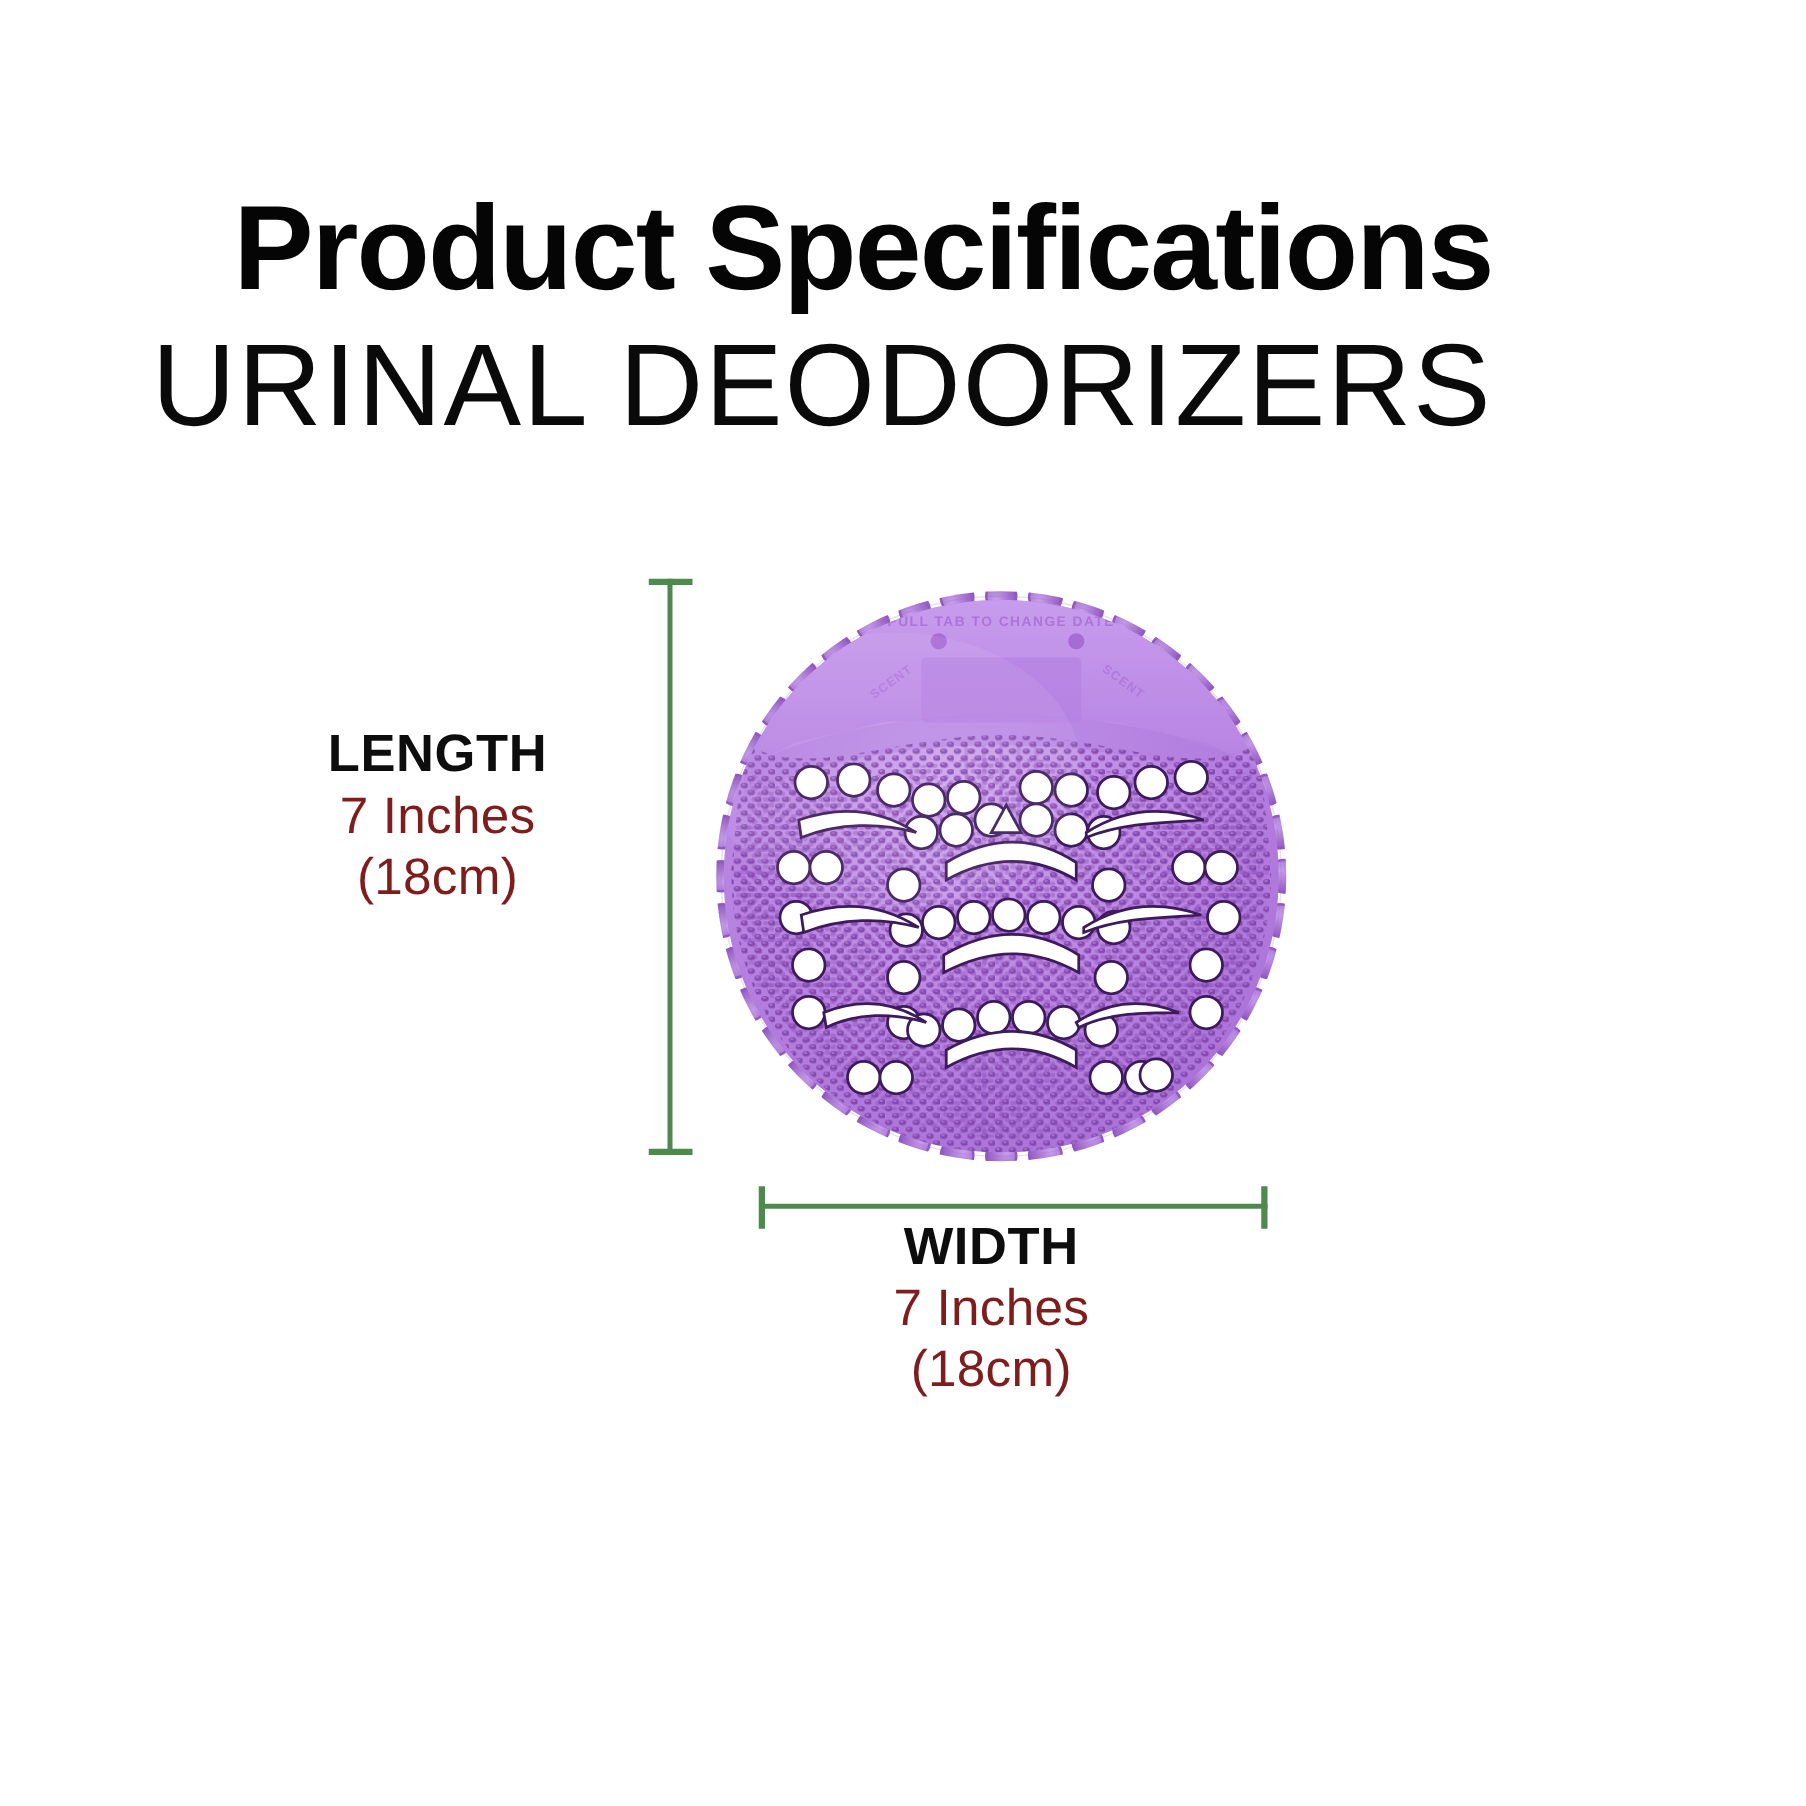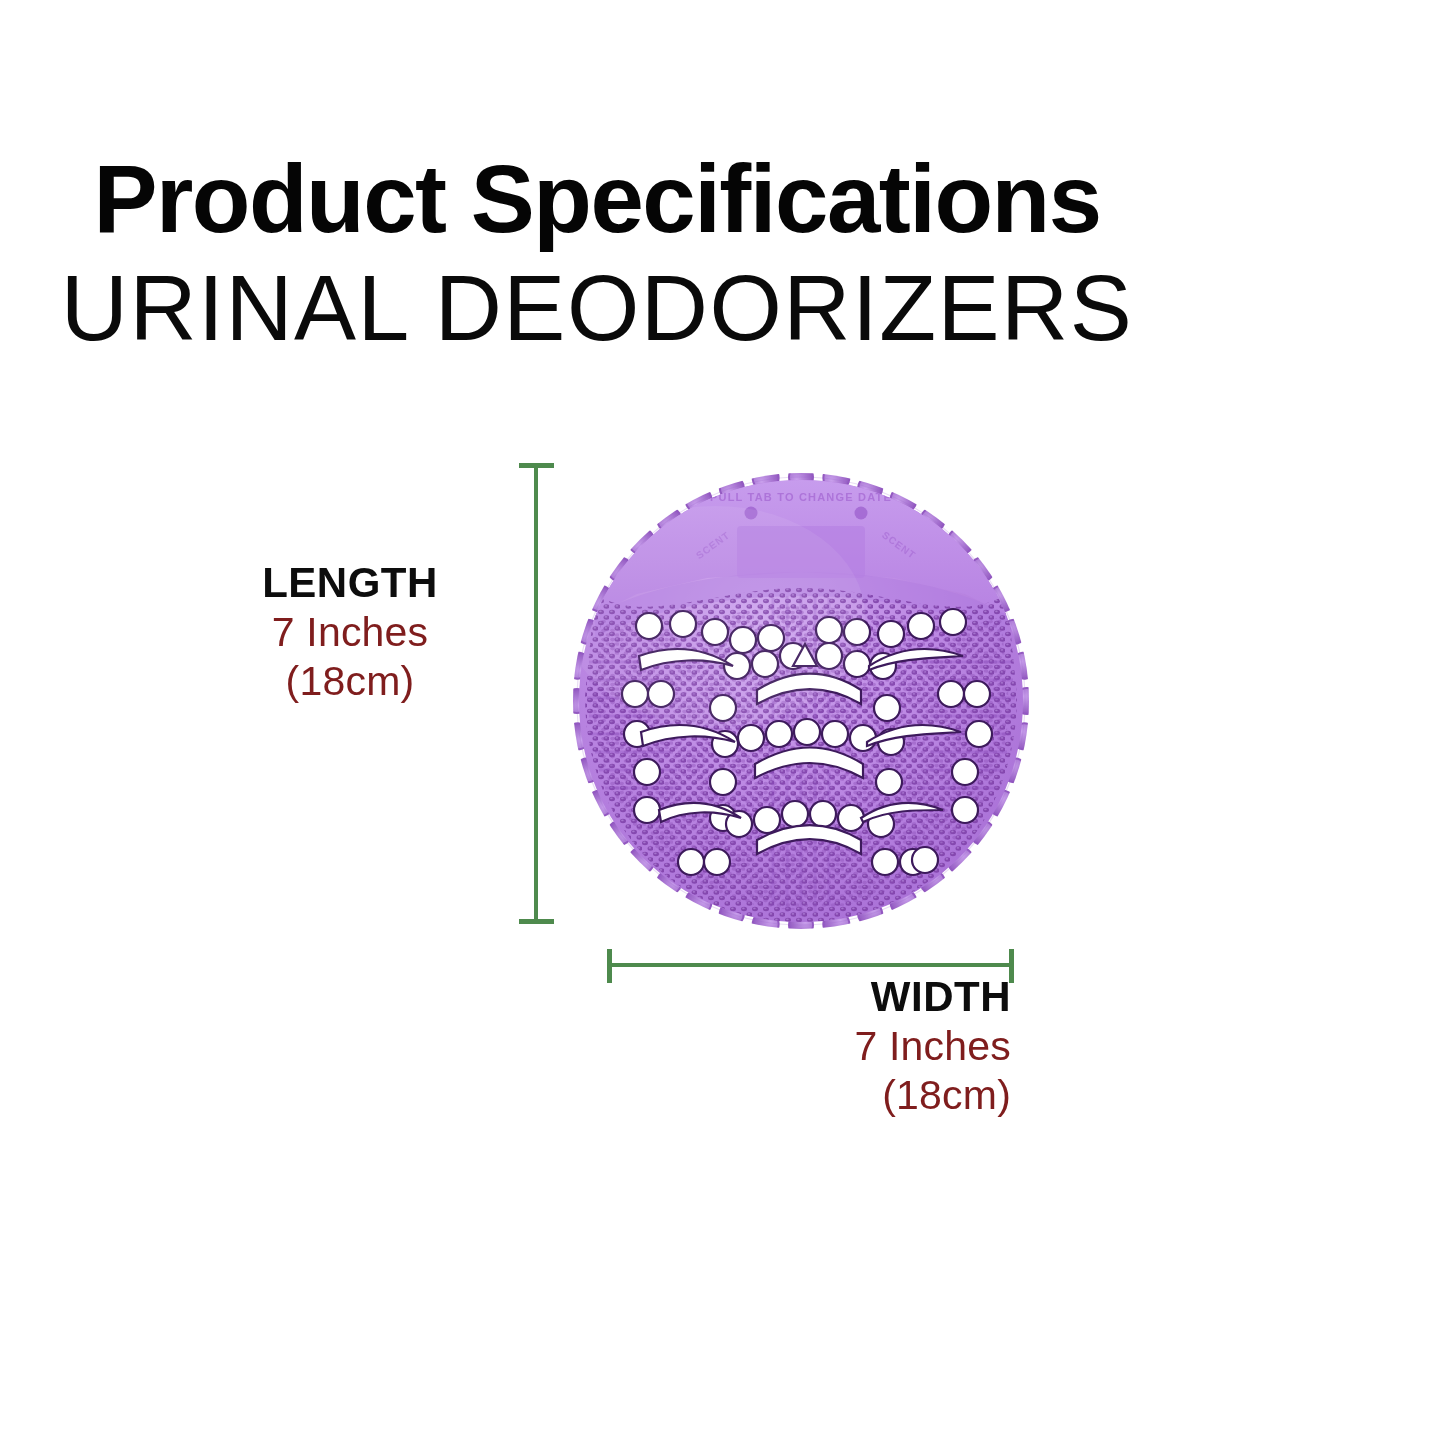--- a/index.html
+++ b/index.html
@@ -16,21 +16,21 @@
     font-family: "Liberation Sans", sans-serif;
     -webkit-font-smoothing: antialiased;
   }
 
   
   #title-block {
     position: absolute;
     left: 0;
     top: 150px;
     width: 1194px;
-    text-align: center;
+    text-align: right;
   }
   #main-title {
     font-family: "Liberation Sans", sans-serif;
     font-weight: 700;
     font-size: 96px;
     line-height: 1.02;
     letter-spacing: -1.5px;
     color: #050505;
     margin: 0;
     white-space: nowrap;
@@ -89,31 +89,31 @@
     left: 1009px;
     top: 949px;
     width: 5px;
     height: 34px;
   }
 
   
   #length-label {
     position: absolute;
     left: 200px;
-    top: 558px;
+    top: 578px;
     width: 300px;
     text-align: center;
     color: #111111;
   }
   #width-label {
     position: absolute;
-    left: 611px;
+    left: 593px;
     top: 972px;
     width: 400px;
-    text-align: right;
+    text-align: center;
     color: #111111;
   }
   .dim-title {
     font-family: "Liberation Sans", sans-serif;
     font-weight: 700;
     font-size: 42px;
     line-height: 1.18;
     letter-spacing: 0.5px;
     color: #0d0d0d;
   }

